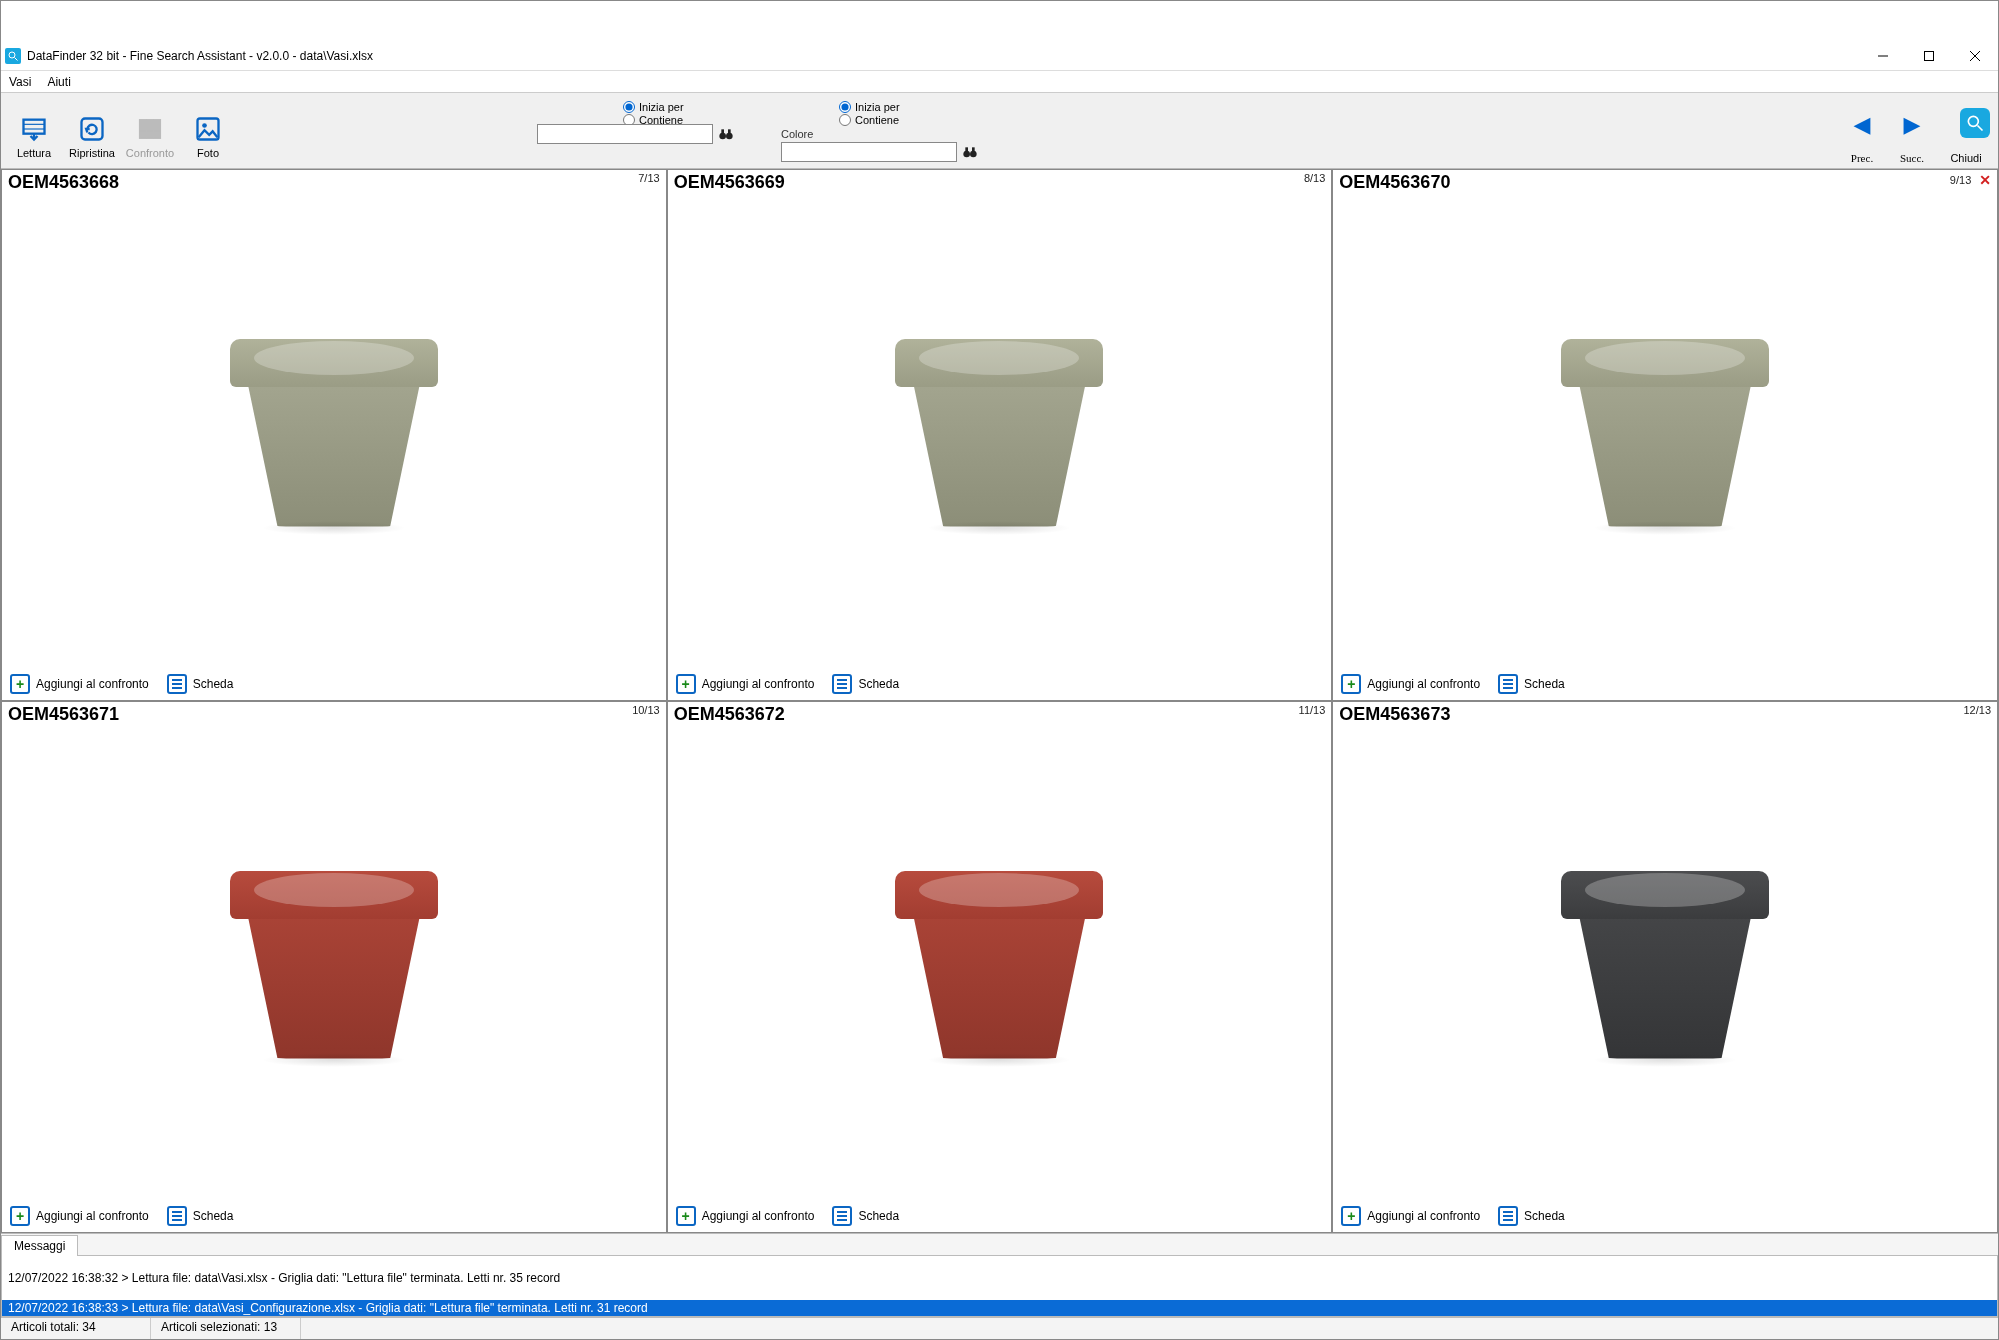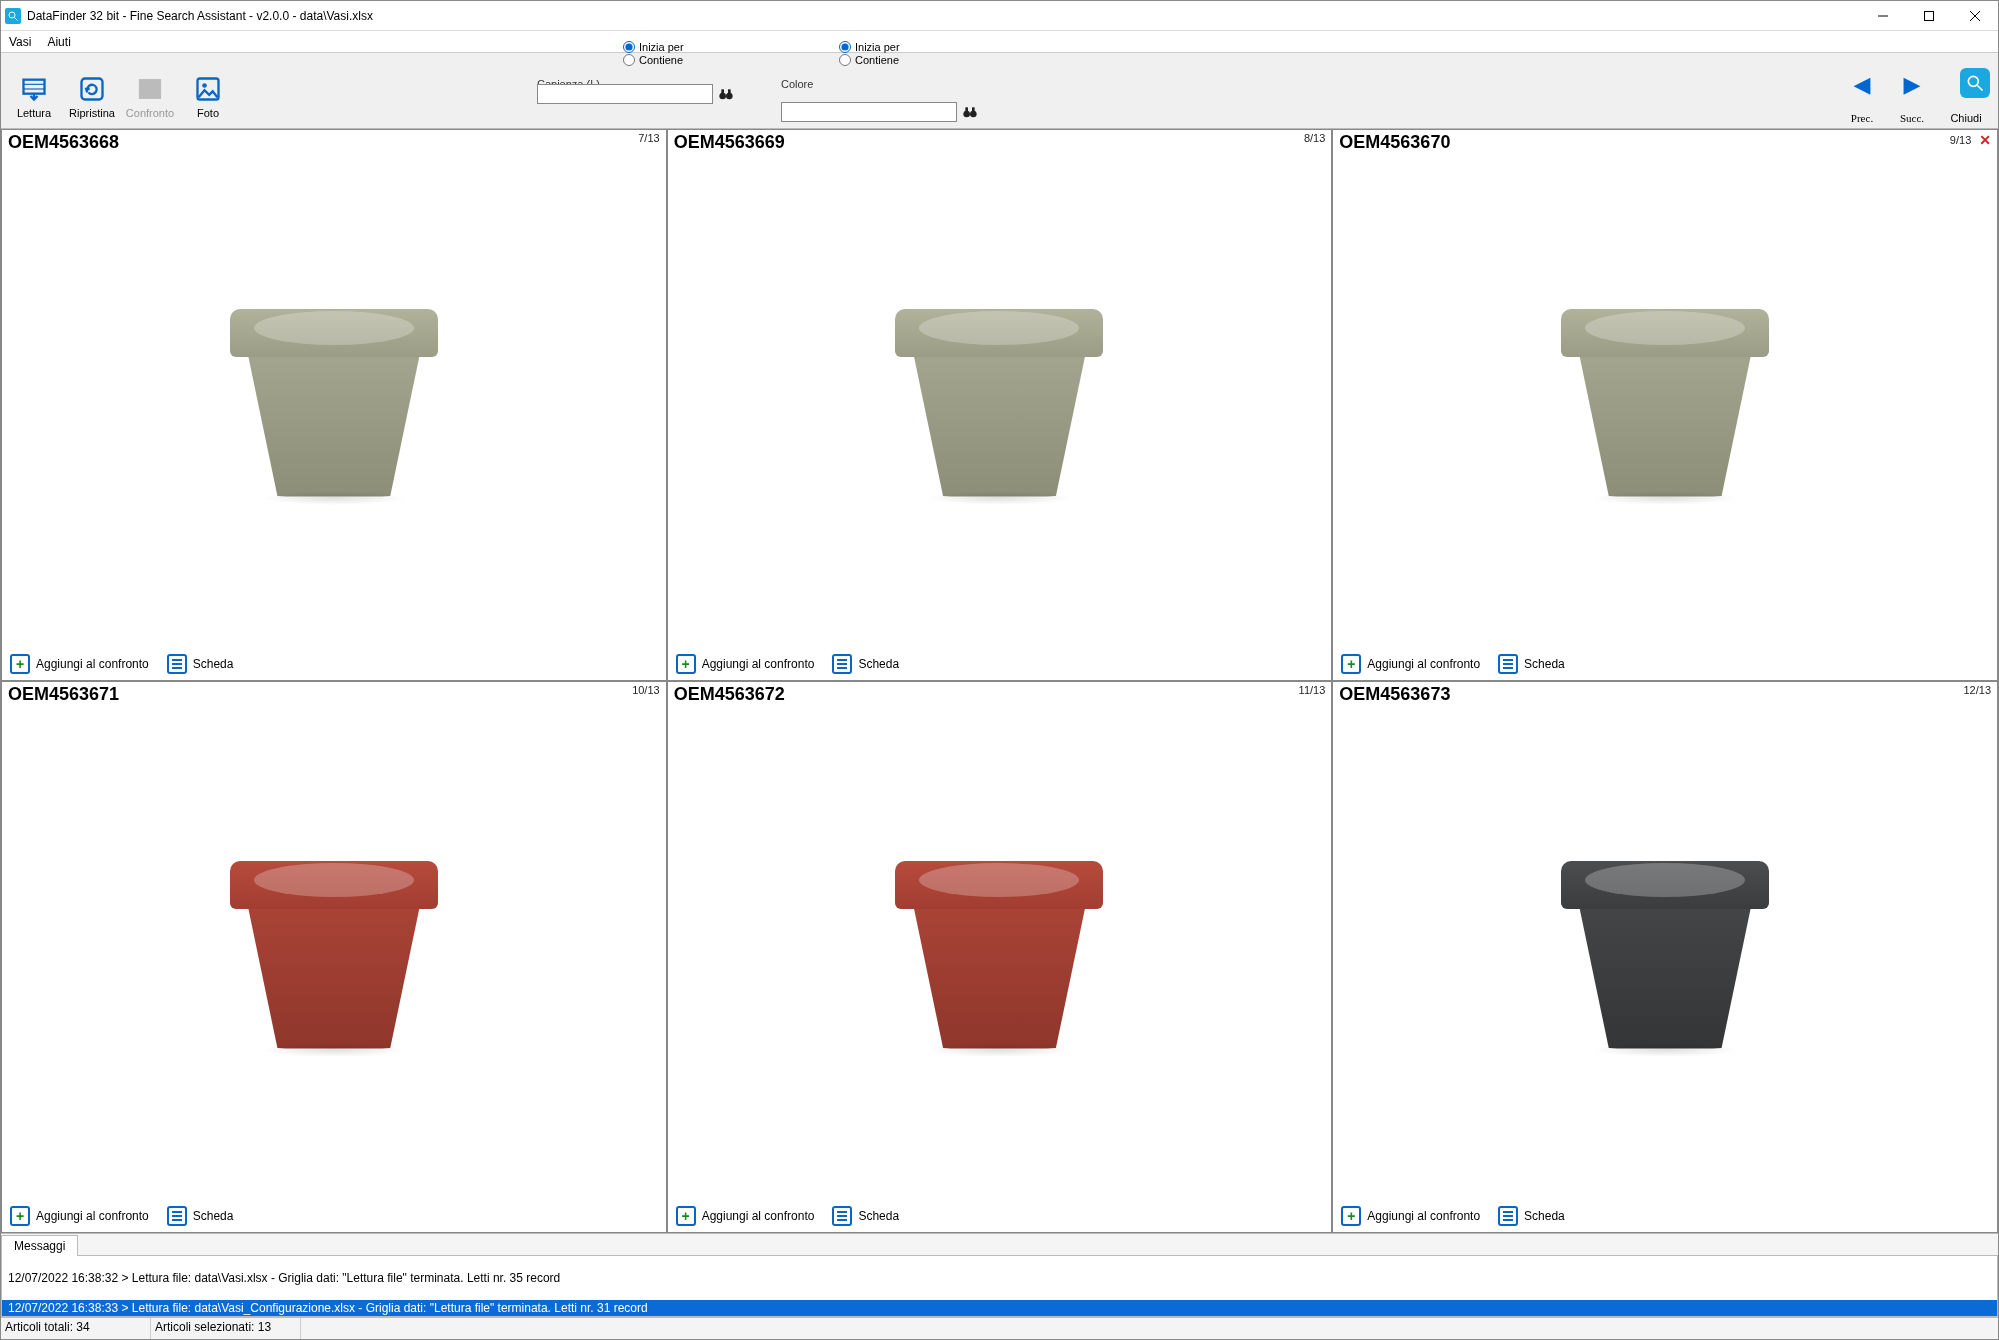--- a/index.html
+++ b/index.html
@@ -1,18 +1,18 @@
 <!DOCTYPE html>
 <html><head>
 <meta charset="utf-8">
 <style>
   * { box-sizing: border-box; margin: 0; padding: 0; font-family: "Segoe UI", Tahoma, sans-serif; }
   html, body { width: 100%; height: 100%; background: #fff; }
   .window { width: 100%; height: 100%; display: flex; flex-direction: column; border: 1px solid #888; }
-  .titlebar { display: flex; align-items: center; height: 30px; background: #fff; border-bottom: 1px solid #ddd; padding: 0 0 0 4px; font-size: 12px; }
+  .titlebar { display: flex; align-items: center; height: 30px; background: #fff; border-bottom: 1px solid #ddd; padding: 0 0 0 4px; font-size: 12px; margin-top: 40px; }
   .titlebar .app-icon { width: 16px; height: 16px; background: #19a8e0; border-radius: 2px; display: inline-flex; align-items: center; justify-content: center; margin-right: 6px; }
   .titlebar .app-icon svg { width: 12px; height: 12px; }
   .titlebar .title-text { flex: 1; color: #000; }
   .titlebar .win-controls { display: flex; }
   .titlebar .win-btn { width: 46px; height: 30px; display: flex; align-items: center; justify-content: center; cursor: default; }
 
   .menubar { height: 22px; background: #fff; border-bottom: 1px solid #ccc; display: flex; align-items: center; font-size: 12px; }
   .menubar .menu-item { padding: 3px 8px; cursor: default; }
 
   .toolbar { height: 76px; background: #f0f0f0; border-bottom: 1px solid #bbb; display: flex; align-items: flex-end; padding: 4px 8px 4px 4px; }
@@ -22,21 +22,21 @@
   .tb-btn .lbl { font-size: 11px; margin-top: 4px; color: #000; }
   .tb-btn.disabled .lbl { color: #999; }
   .tb-btn.disabled .ico svg * { stroke: #bbb; fill: #bbb; }
 
   .search-block { display: flex; flex-direction: column; margin-left: 40px; margin-bottom: 2px; }
   .search-block .row-top { display: flex; align-items: center; gap: 14px; }
   .search-block .slabel { font-size: 11px; color: #333; width: 72px; text-align: left; }
   .radio-stack { display: flex; flex-direction: column; gap: 1px; font-size: 11px; }
   .radio-stack label { display:flex; align-items:center; gap:4px; white-space:nowrap; }
   .radio-stack input[type=radio]{ accent-color:#0066d1; width:12px; height:12px; }
-  .search-block .row-bot { display: flex; align-items: center; gap: 2px; margin-top: 12px; }
+  .search-block .row-bot { display: flex; align-items: center; gap: 2px; margin-top: 2px; }
   .search-block input[type=text] { width: 176px; height: 20px; font-size: 12px; border: 1px solid #888; padding: 0 4px; background:#fff; }
   .binoc-btn { width: 22px; height: 20px; display:flex; align-items:center; justify-content:center; cursor:default; }
 
   .toolbar-spacer { flex: 1; }
   .nav-block { display: flex; align-items: flex-end; gap: 10px; }
   .nav-btn { display:flex; flex-direction:column; align-items:center; width:40px; cursor:default; }
   .nav-btn .tri { font-size: 22px; color: #0066d1; line-height: 1; }
   .nav-btn .lbl { font-size: 11px; margin-top: 16px; font-family: Liberation Serif, serif; }
   .big-search { width: 30px; height: 30px; background: #19a8e0; border-radius: 6px; display:flex; align-items:center; justify-content:center; margin-left: 18px; margin-bottom: 14px; cursor:default; }
 
@@ -68,21 +68,21 @@
   .pot.dark .body { background: linear-gradient(#454648, #343537); }
 
   .messages-wrap { border-top: 1px solid #bbb; }
   .msg-tab-row { display:flex; background:#f5f5f5; }
   .msg-tab { font-size: 12px; padding: 3px 12px; background:#fff; border:1px solid #bbb; border-bottom:none; position:relative; top:1px; }
   .msg-box { border:1px solid #bbb; min-height: 52px; background:#fff; font-size: 12px; padding: 0; }
   .msg-line { padding: 1px 6px; white-space: nowrap; overflow:hidden; text-overflow:ellipsis;margin-top:14px; }
   .msg-line.selected { background:#0a6bd6; color:#fff; }
 
   .statusbar { height: 22px; border-top: 1px solid #bbb; background:#f4f4f4; display:flex; font-size:12px; }
-  .status-cell { padding: 2px 4px; border-right: 1px solid #ccc; min-width: 150px; }
+  .status-cell { padding: 2px 10px; border-right: 1px solid #ccc; min-width: 150px; }
 </style>
 </head>
 <body>
 
 <div class="window">
 
   <div class="titlebar">
     <span class="app-icon">
       <svg viewBox="0 0 24 24">
           <circle cx="10" cy="10" r="6" fill="none" stroke="#fff" stroke-width="2"></circle>

